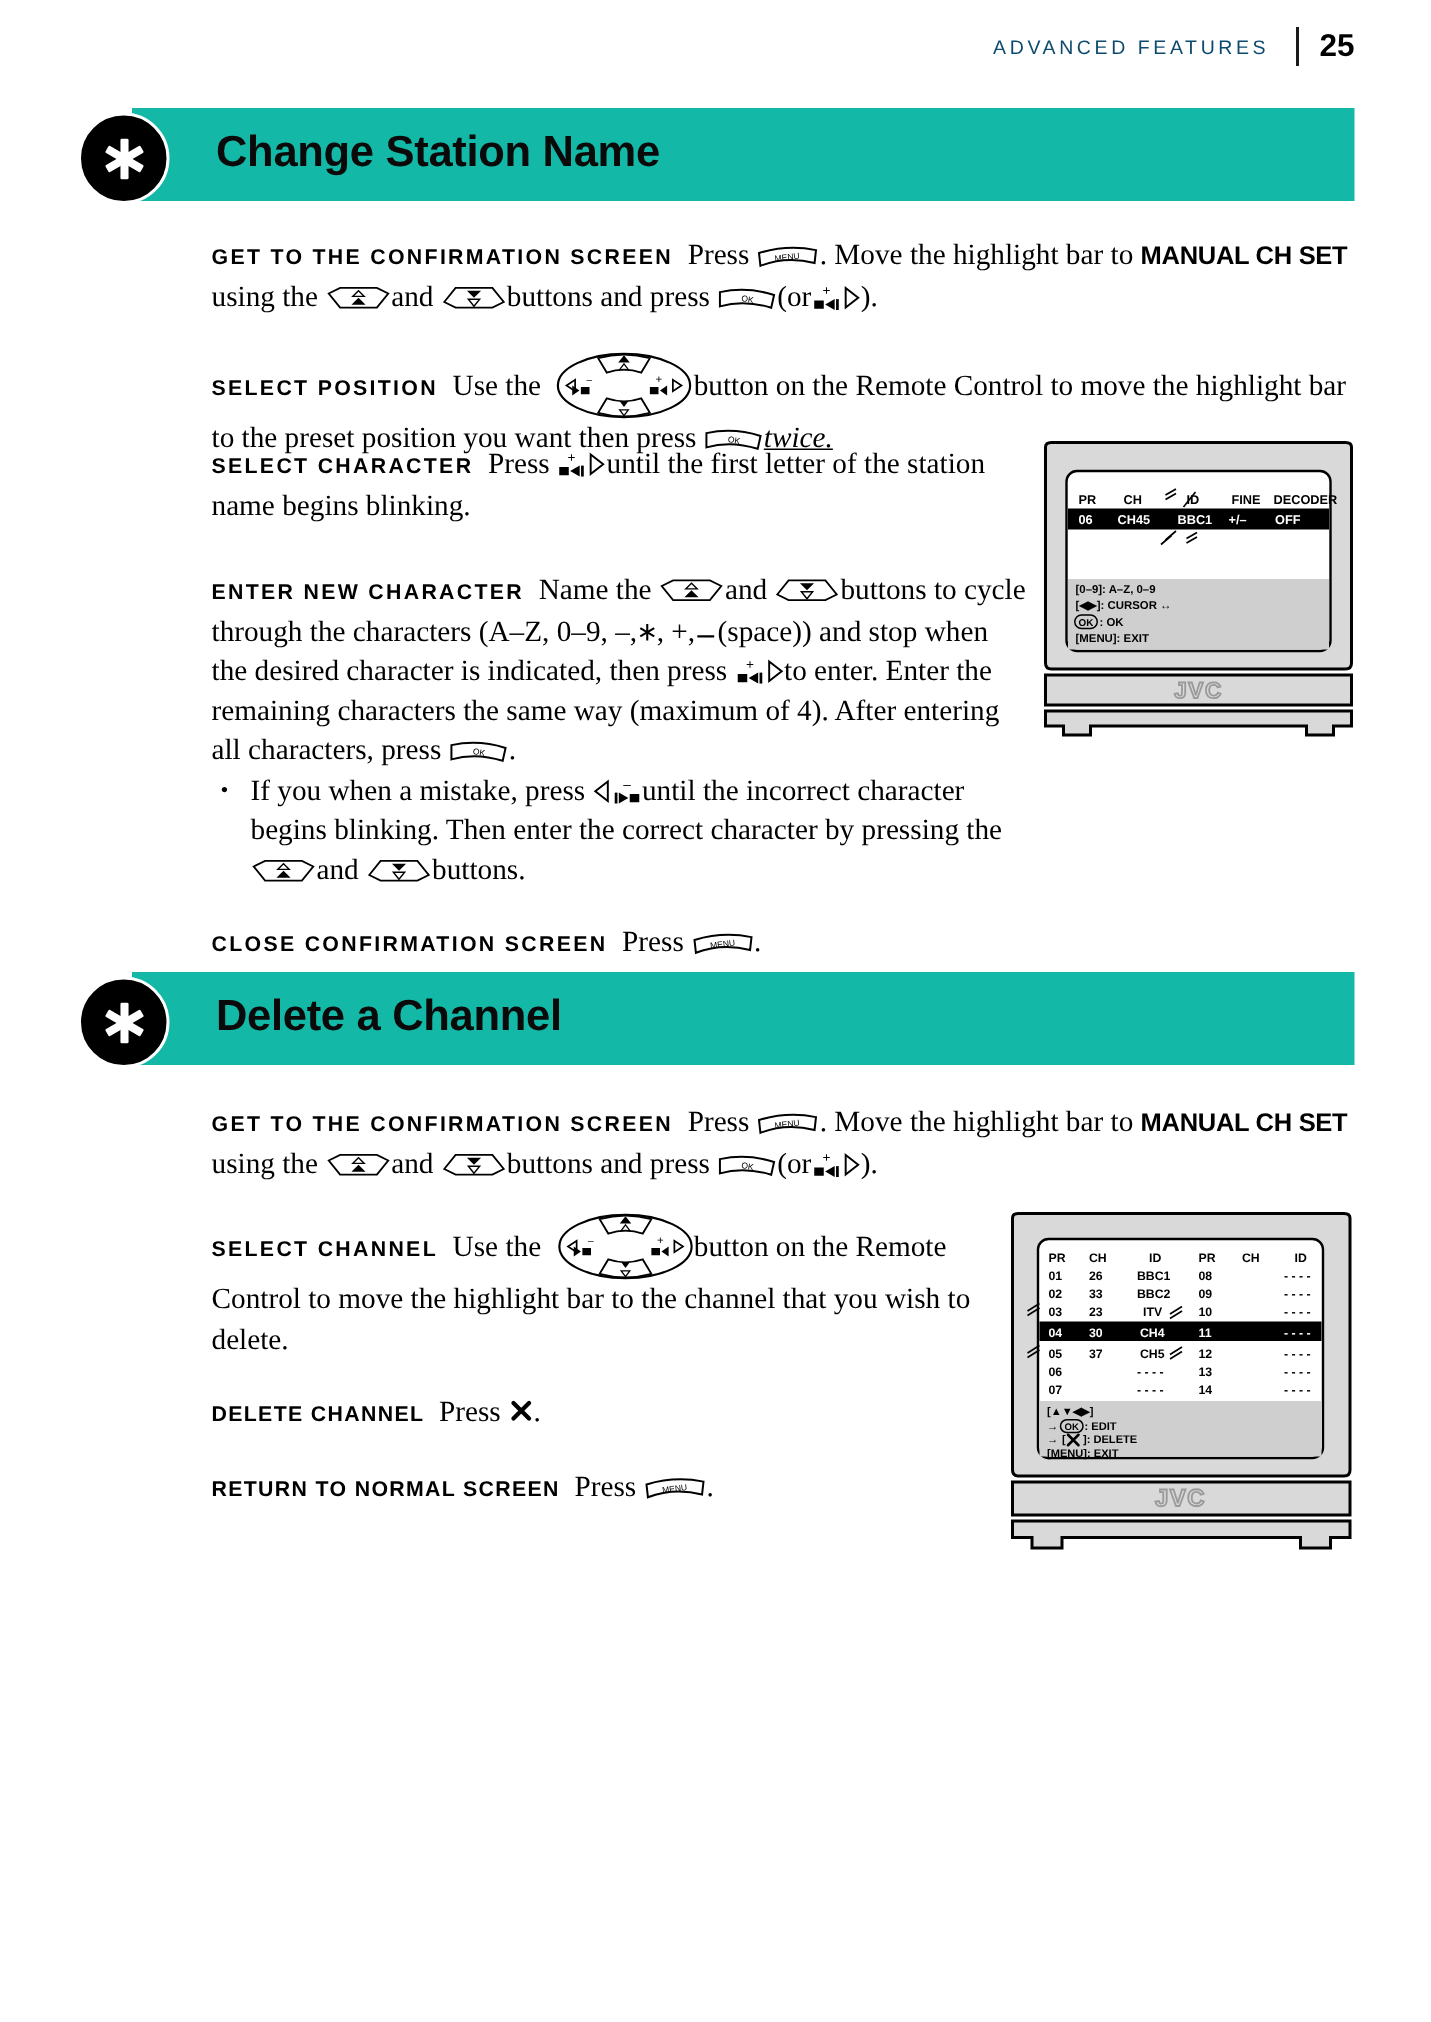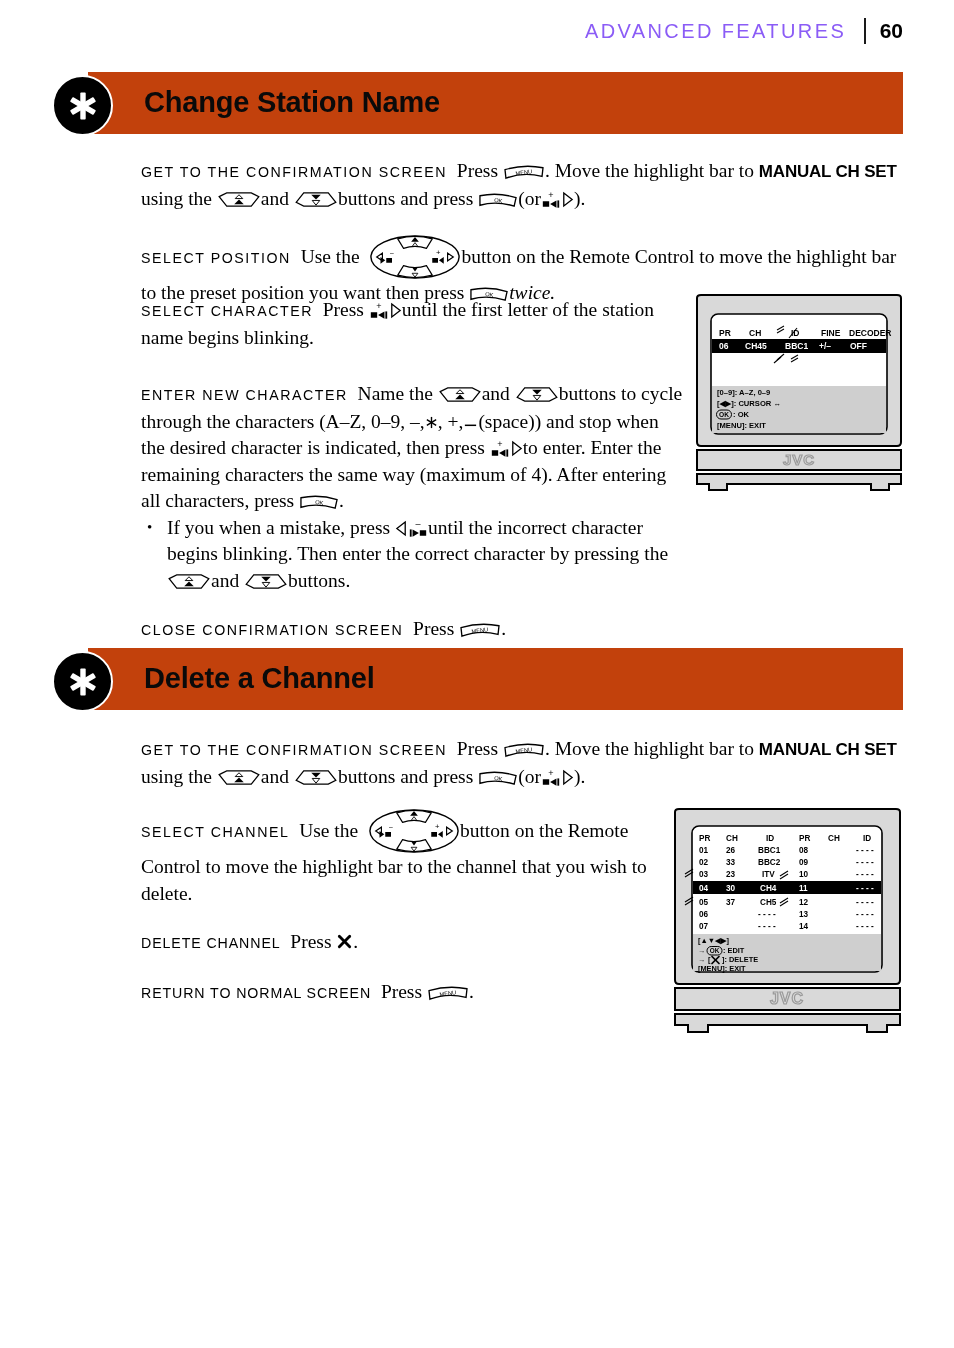--- a/index.html
+++ b/index.html
@@ -23,24 +23,24 @@
     left: 0;
     width: 903px;
     text-align: right;
     display: flex;
     justify-content: flex-end;
     align-items: center;
     gap: 0;
   }
   .runhead-title {
     font-family: "Liberation Sans", sans-serif;
-    font-size: 20px;
+    font-size: 13px;
     letter-spacing: 2.4px;
     font-weight: 400;
-    color: #8b5cf6;
+    color: #0c4a6e;
   }
   .runhead-rule {
     display: inline-block;
     width: 1.5px;
     height: 26px;
     background: #1a1a1a;
     margin: 0 14px 0 18px;
   }
   .runhead-page {
     font-family: "Liberation Sans", sans-serif;
@@ -48,21 +48,21 @@
     font-weight: bold;
     letter-spacing: 0px;
   }
 
   
   .banner {
     position: absolute;
     left: 88px;
     width: 815px;
     height: 62px;
-    background: #c2410c;
+    background: #14b8a6;
   }
   .banner-badge {
     position: absolute;
     left: -36px;
     top: 3px;
     width: 57px;
     height: 57px;
     border-radius: 50%;
     background: #000;
     border: 2px solid #ffffff;
@@ -88,21 +88,21 @@
 
   
   .col {
     position: absolute;
     font-size: 19.5px;
     line-height: 26.5px;
     text-align: left;
   }
   .lead {
     font-family: "Liberation Sans", sans-serif;
-    font-weight: normal;
+    font-weight: bold;
     font-size: 14.2px;
     letter-spacing: 1.55px;
     text-transform: uppercase;
   }
   .lead-tight { letter-spacing: 0.9px; }
   .bold-sans {
     font-family: Liberation Sans, sans-serif;
     font-weight: bold;
     font-size: 17px;
     letter-spacing: -0.2px;
@@ -118,21 +118,21 @@
     margin: 0;
   }
   .bullets li::before {
     content: "\2022";
     position: absolute;
     left: 6px;
     top: -1px;
     font-size: 15px;
   }
 
-  .ital { font-style: italic; }
+  .ital { font-style: italic; text-decoration: underline; }
 
   
   .ic {
     display: inline-block;
     vertical-align: -4px;
   }
   .ic-menu { width: 42px; height: 19px; vertical-align: -5px; }
   .ic-ok   { width: 40px; height: 19px; vertical-align: -5px; }
   .ic-up   { width: 44px; height: 17px; vertical-align: -3px; }
   .ic-down { width: 44px; height: 17px; vertical-align: -3px; }
@@ -157,21 +157,21 @@
     font-family: "Liberation Sans", sans-serif;
     font-weight: bold;
   }
 </style>
 </head>
 <body>
 
 <div class="runhead">
   <span class="runhead-title">ADVANCED FEATURES</span>
   <span class="runhead-rule"></span>
-  <span class="runhead-page">60</span>
+  <span class="runhead-page">25</span>
 </div>
 
 <div class="banner" id="banner-change">
   <div class="banner-badge">
     <svg viewBox="0 0 40 40" width="36" height="36" aria-hidden="true">
       <g fill="#ffffff">
         <rect x="17" y="5" width="6" height="30" rx="1"></rect>
         <rect x="17" y="5" width="6" height="30" rx="1" transform="rotate(60 20 20)"></rect>
         <rect x="17" y="5" width="6" height="30" rx="1" transform="rotate(120 20 20)"></rect>
       </g>

